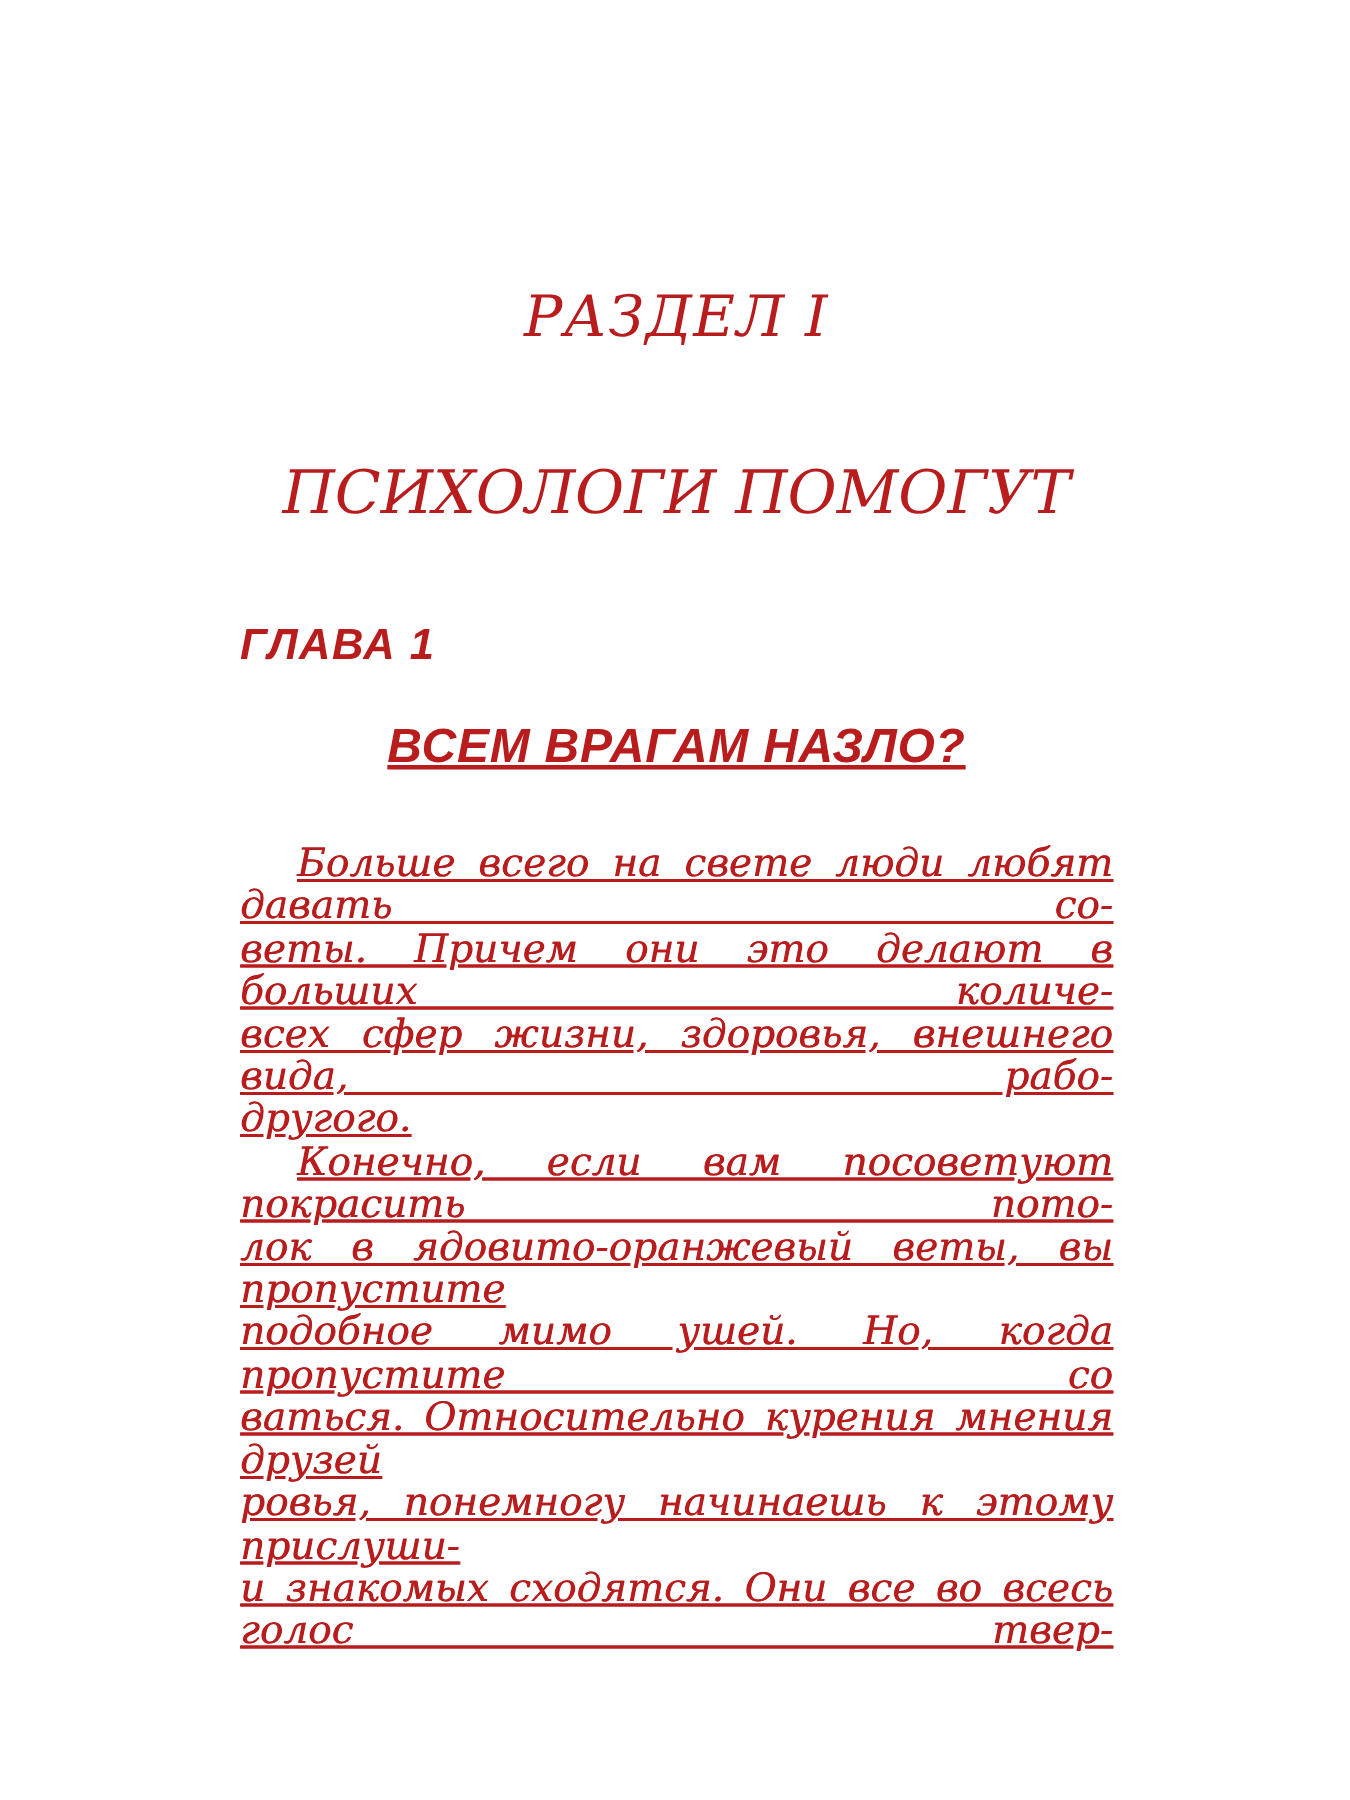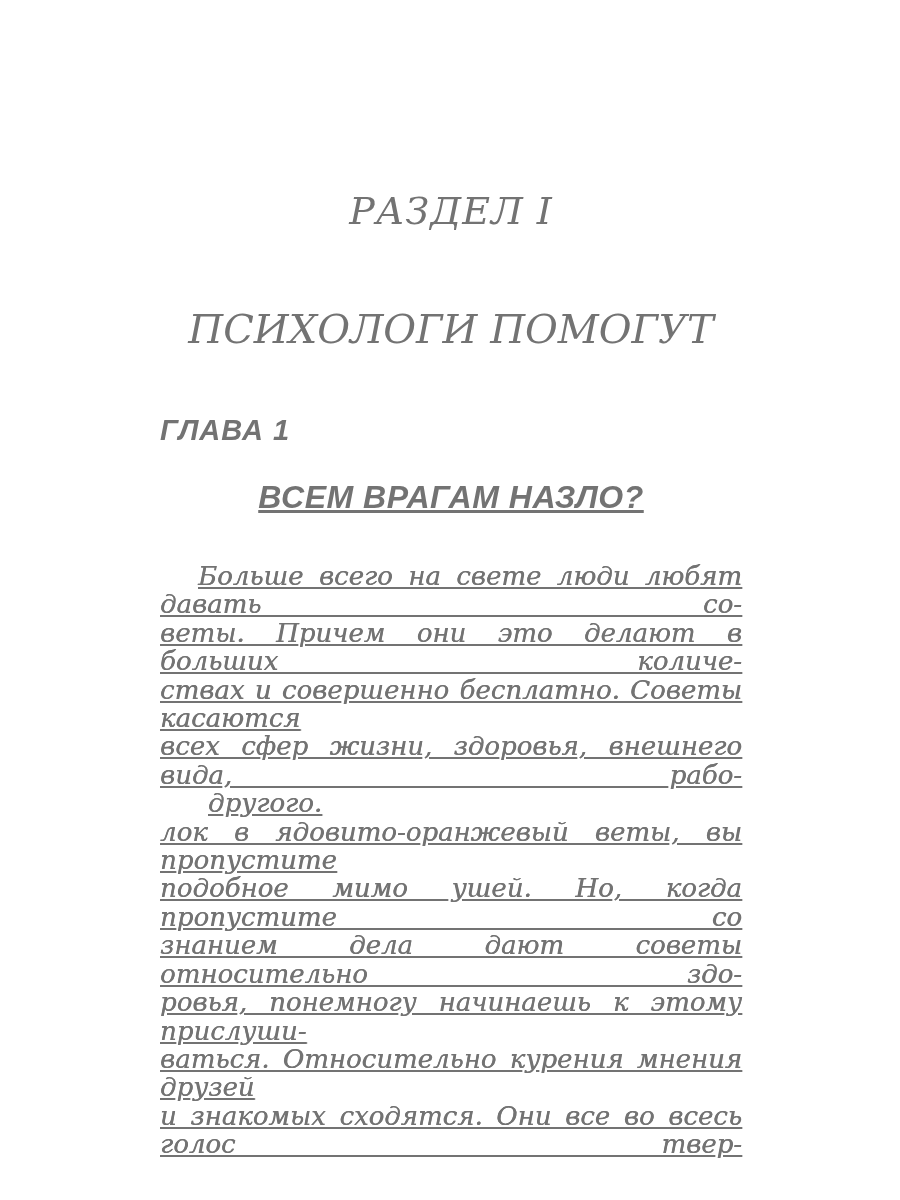--- a/index.html
+++ b/index.html
@@ -1,21 +1,21 @@
 <!DOCTYPE html>
 <html lang="ru"><head>
 <meta charset="utf-8">
 <style>
   html, body { margin: 0; padding: 0; background: #ffffff; }
   .page {
     position: relative;
     width: 900px;
     height: 1200px;
     background: #ffffff;
-    color: #737373;
+    color: #b91c1c;
     overflow: hidden;
     font-family: "DejaVu Serif", serif;
   }
   .content {
     position: absolute;
     left: 160px;
     top: 0;
     width: 582px;
   }
   h1, h2 { font-weight: normal; }
@@ -44,45 +44,44 @@
     text-decoration: underline;
   }
   .body-text {
     margin-top: 49px;
     font: italic 400 26px/28.4px "DejaVu Serif", serif;
     text-shadow: 0.35px 0 0 currentColor; 
   }
   .body-text.second { margin-top: 0; }
   .line { text-align: justify; text-align-last: justify; text-decoration: underline; }
   .line.first { text-indent: 38px; }
-  .line.last { text-align-last: left; margin-left: 48px; }
+  .line.last { text-align-last: left; }
 </style>
 </head>
 <body>
 
 <div class="page">
   <div class="content">
 
     <h1 class="section-label">РАЗДЕЛ I</h1>
     <h1 class="section-title">ПСИХОЛОГИ ПОМОГУТ</h1>
 
     <h2 class="chapter-label">ГЛАВА 1</h2>
     <h2 class="chapter-title">ВСЕМ ВРАГАМ НАЗЛО?</h2>
 
     <div class="body-text">
       <div class="line first">Больше всего на свете люди любят давать со-</div>
       <div class="line">веты. Причем они это делают в больших количе-</div>
-      <div class="line">ствах и совершенно бесплатно. Советы касаются</div>
       <div class="line">всех сфер жизни, здоровья, внешнего вида, рабо-</div>
       <div class="line last">другого.</div>
     </div>
 
     <div class="body-text second">
+      <div class="line first">Конечно, если вам посоветуют покрасить пото-</div>
       <div class="line">лок в ядовито-оранжевый веты, вы пропустите</div>
       <div class="line">подобное мимо ушей. Но, когда пропустите со</div>
-      <div class="line">знанием дела дают советы относительно здо-</div>
+      <div class="line">ваться. Относительно курения мнения друзей</div>
       <div class="line">ровья, понемногу начинаешь к этому прислуши-</div>
-      <div class="line">ваться. Относительно курения мнения друзей</div>
       <div class="line">и знакомых сходятся. Они все во всесь голос твер-</div>
     </div>
 
   </div>
 </div>
 
 </body></html>

